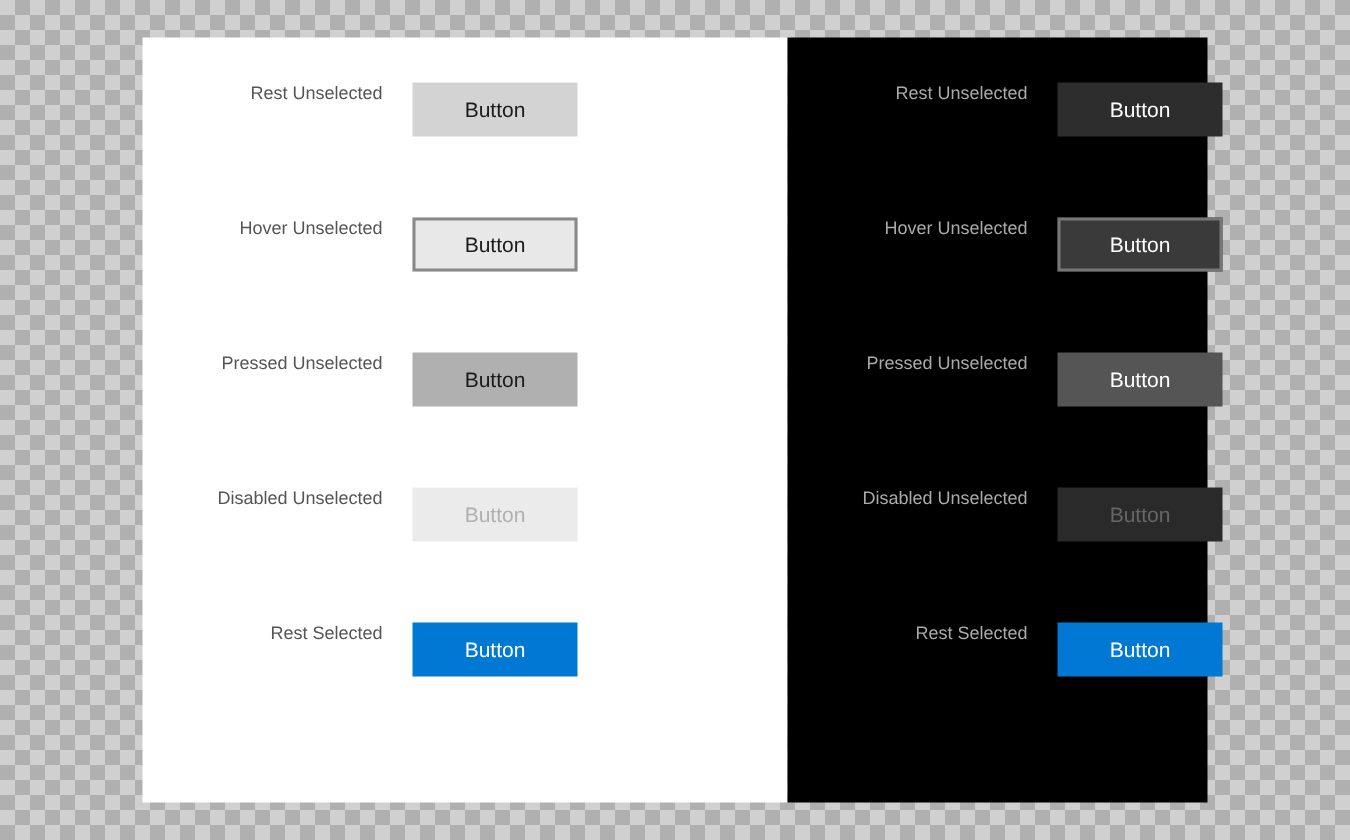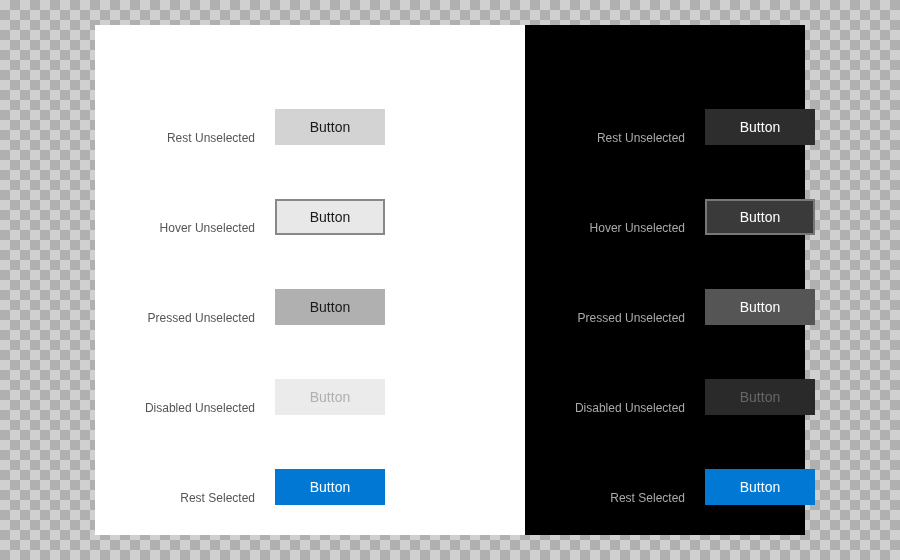--- a/index.html
+++ b/index.html
@@ -46,21 +46,21 @@
       width: 280px;
       padding: 30px 20px;
       display: flex;
       flex-direction: column;
       gap: 0;
     }
 
     .button-row {
       display: flex;
       flex-direction: row;
-      align-items: flex-end;
+      align-items: flex-start;
       height: 90px;
       gap: 20px;
     }
 
     .row-label {
       font-size: 12px;
       color: #555;
       width: 140px;
       text-align: right;
       flex-shrink: 0;

